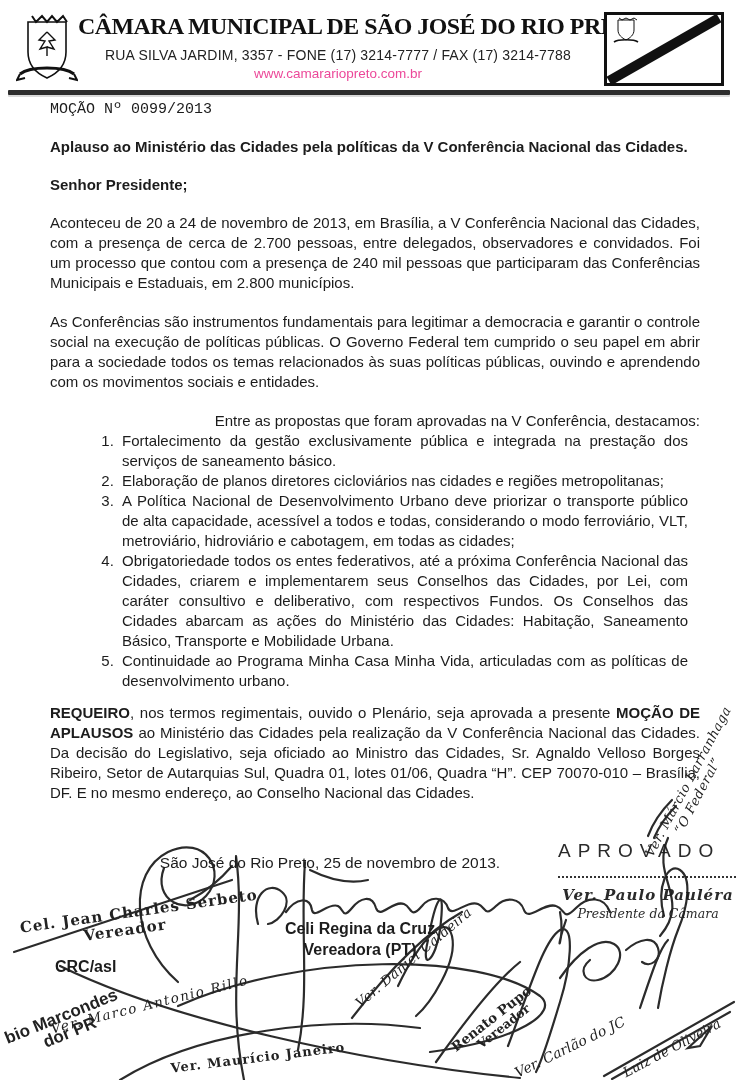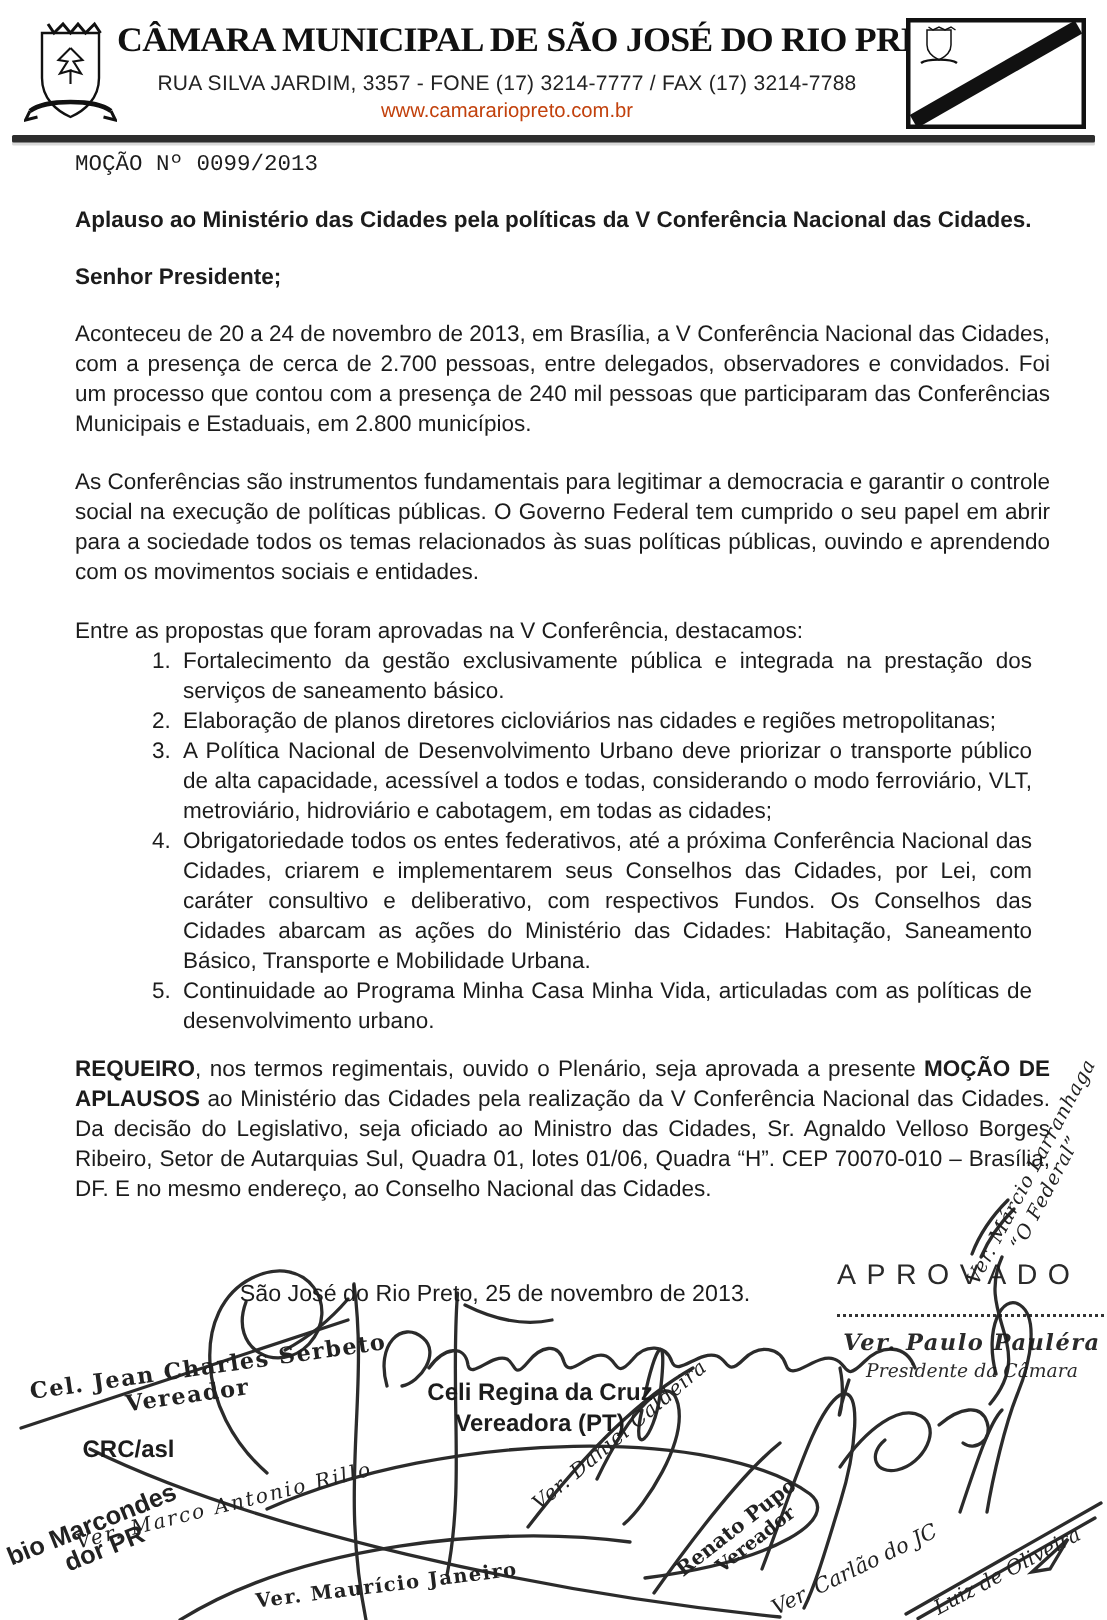--- a/index.html
+++ b/index.html
@@ -11,30 +11,30 @@
   
   .header{position:absolute;top:4px;left:0;width:738px;height:84px;}
   .crest{position:absolute;left:16px;top:4px;}
   .hdr-text{position:absolute;left:88px;top:10px;width:500px;text-align:center;}
   .hdr-title{
     font-family:"Liberation Serif","DejaVu Serif",serif;font-weight:bold;
     font-size:23px;letter-spacing:-0.5px;transform:scaleX(1.04);transform-origin:center;
     white-space:nowrap;color:#111;
   }
   .hdr-address{font-size:14px;margin-top:7px;color:#222;letter-spacing:0.2px;}
-  .hdr-site{font-size:13.5px;margin-top:3px;color:#c2410c;}
+  .hdr-site{font-size:13.5px;margin-top:3px;color:#ec4899;}
   .flagbox{position:absolute;left:604px;top:8px;}
   .hrule{position:absolute;top:90px;left:8px;width:722px;height:5px;background:#2d2d2d;border-radius:1px;box-shadow:0 2px 0 rgba(0,0,0,.15);}
   
   .body-text{position:absolute;top:100px;left:50px;width:650px;font-size:15px;line-height:20px;z-index:1;}
   .doc-number{margin:0 0 17px 0;font-family:Liberation Mono, monospace;}
   .doc-subject{font-weight:bold;text-align:justify;margin:0 0 18px 0;}
   .salutation{font-weight:bold;margin:0 0 18px 0;}
   .para{text-align:justify;margin:0 0 19px 0;}
-  .list-intro{margin:0;}
+  .list-intro{margin:0;text-align:right;}
   ol.points{margin:0 12px 12px 0;padding-left:68px;}
   ol.points li{text-align:justify;padding-left:4px;margin:0;}
   .request{text-align:justify;margin:0;}
   .b{font-weight:bold;}
   
   .closing{position:absolute;top:852px;left:110px;width:440px;text-align:center;font-size:15.5px;z-index:2;}
   .closing .place{font-weight:bold;}
   .closing .date{margin-top:2px;}
   .author{position:absolute;top:920px;left:180px;width:360px;text-align:center;font-size:16px;font-weight:bold;z-index:2;}
   .author .role{margin-top:3px;}

